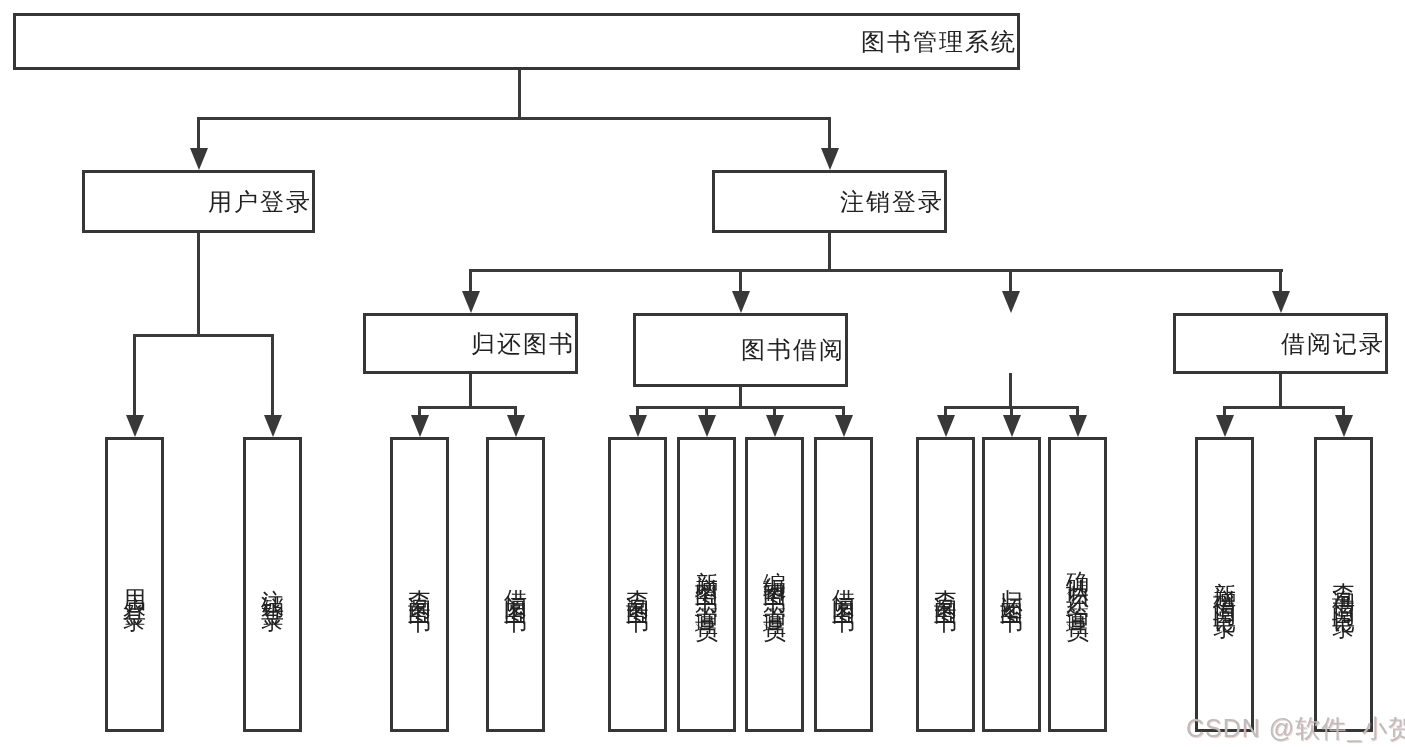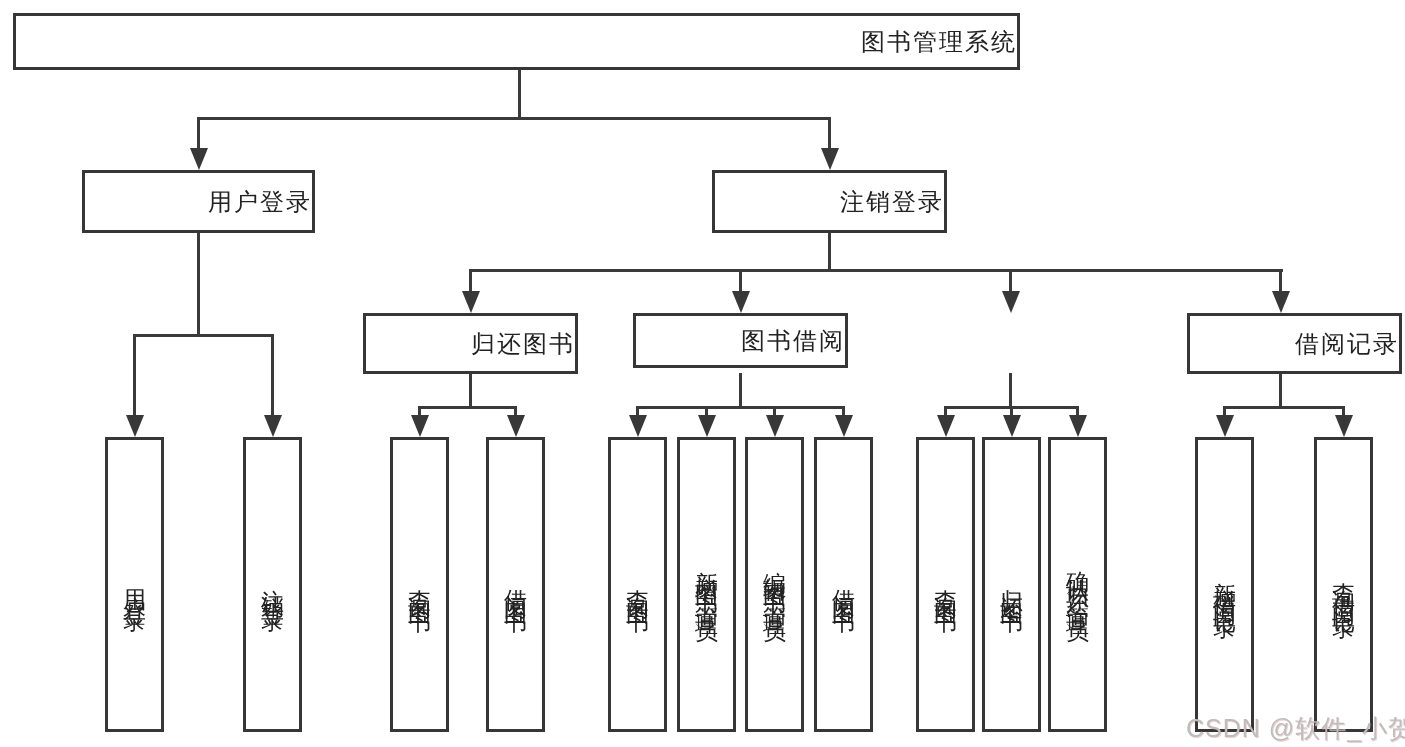--- a/index.html
+++ b/index.html
@@ -53,24 +53,24 @@
   <div class="hbox" style="left:82px; top:170px; width:233px; height:63px;">
     <span>用户登录</span>
   </div>
   <div class="hbox" style="left:712px; top:170px; width:235px; height:63px;">
     <span>注销登录</span>
   </div>
 
   <div class="hbox" style="left:363px; top:313px; width:215px; height:61px;">
     <span>归还图书</span>
   </div>
-  <div class="hbox" style="left:633px; top:313px; width:215px; height:55px;">
+  <div class="hbox" style="left:633px; top:313px; width:215px; height:74px;">
     <span>图书借阅</span>
   </div>
-  <div class="hbox" style="left:1173px; top:313px; width:215px; height:61px;margin-left:14px;">
+  <div class="hbox" style="left:1173px; top:313px; width:215px; height:61px;">
     <span>借阅记录</span>
   </div>
 
   <div class="vbox" style="left:105px; top:437px; width:59px; height:295px;">
     <span class="vtext">用户登录</span>
   </div>
   <div class="vbox" style="left:243px; top:437px; width:59px; height:295px;">
     <span class="vtext">注销登录</span>
   </div>
 

